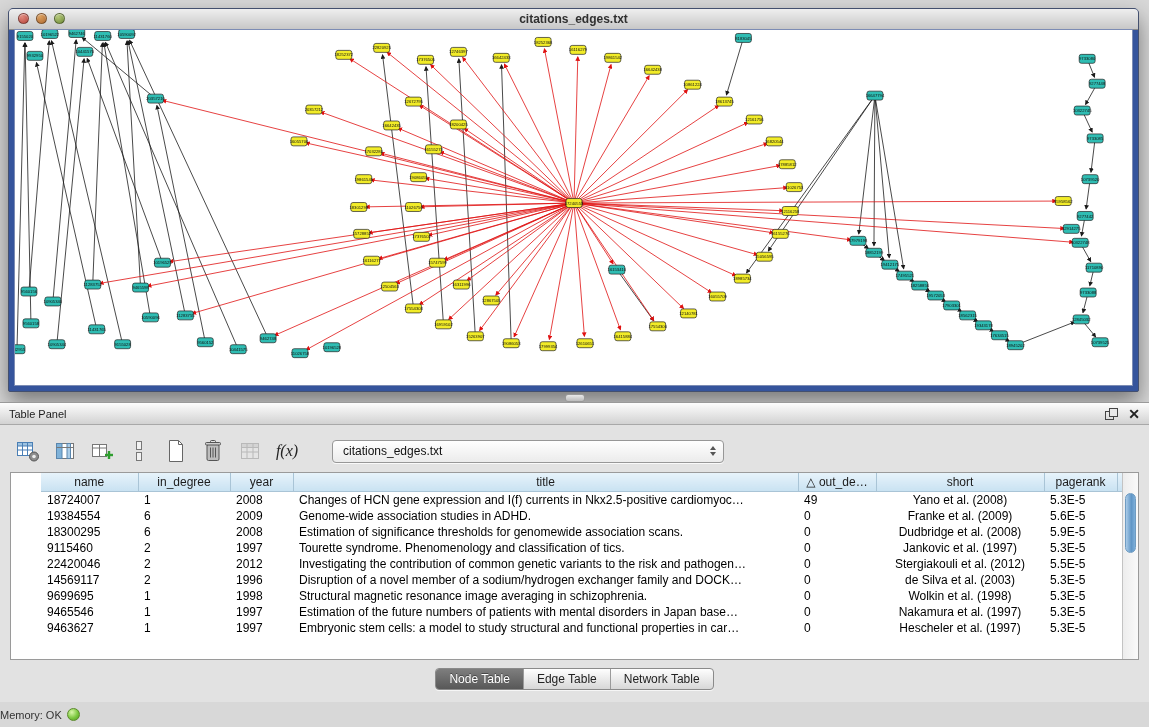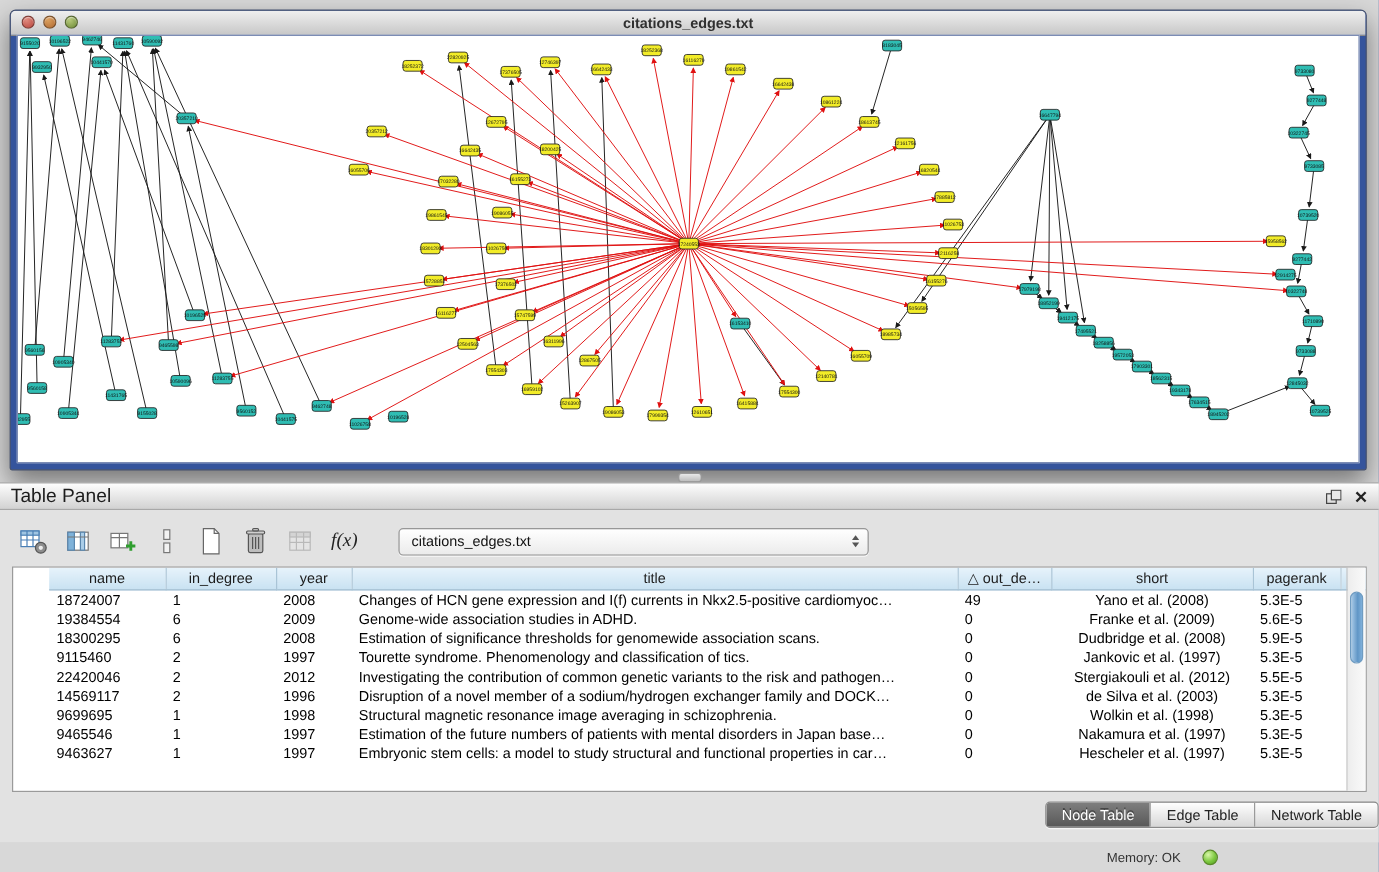--- a/index.html
+++ b/index.html
@@ -27,21 +27,21 @@
   .canvas{position:absolute;left:5px;right:5px;top:20px;bottom:5px;background:#ffffff;
     border:1px solid #7c8cb4;box-sizing:border-box;overflow:hidden;}
   .canvas svg{display:block;width:100%;height:100%;}
   .splitter-handle{position:absolute;left:565px;top:394px;width:18px;height:6px;
     background:linear-gradient(#e8e8e8,#bdbdbd);border:1px solid #999;border-radius:3px;}
   
   .table-panel{position:absolute;left:0;top:402px;width:1149px;height:300px;
     background:#e2e2e2;border-top:1px solid #9a9a9a;box-sizing:border-box;}
   .panel-header{height:21px;background:linear-gradient(#fdfdfd,#d2d2d2);
     border-bottom:1px solid #a8a8a8;display:flex;align-items:center;padding:0 9px;}
-  .panel-title{font-size:16px;color:#1d1d1d;}
+  .panel-title{font-size:11px;color:#1d1d1d;}
   .ph-spacer{flex:1;}
   .ph-icon{margin-left:10px;display:flex;align-items:center;color:#333;}
   .close-x{font-size:14px;font-weight:bold;line-height:14px;color:#222;}
   .toolbar{display:flex;align-items:center;gap:9px;padding:13px 0 8px 14px;}
   .tbtn{width:28px;height:26px;display:flex;align-items:center;justify-content:center;}
   .fx-label{font-style:italic;font-family:"Liberation Serif",serif;font-size:16px;color:#222;}
   .combo{margin-left:22px;width:392px;height:23px;background:linear-gradient(#ffffff,#ebebeb);
     border:1px solid #979797;border-radius:4px;display:flex;align-items:center;
     padding:0 7px 0 10px;font-size:12px;color:#111;box-sizing:border-box;
     box-shadow:0 1px 0 rgba(255,255,255,.8);}
@@ -54,30 +54,30 @@
   thead th{background:linear-gradient(#e7f3fb,#c9e2f2);border:1px solid #a9c4d6;border-top:none;
     height:18px;font-weight:normal;color:#1c1c1c;padding:0 4px;white-space:nowrap;overflow:hidden;text-align:center;}
   thead th:first-child{border-left:none;}
   thead th:last-child{border-right:none;}
   tbody td{height:16px;line-height:16px;padding:0 6px;white-space:nowrap;overflow:hidden;color:#000;}
   tbody td.center{text-align:center;}
   .vscroll{position:absolute;right:0;top:0;bottom:0;width:15px;
     background:linear-gradient(to right,#ededed,#fafafa);border-left:1px solid #c3c3c3;}
   .vthumb{position:absolute;left:2px;right:2px;top:20px;height:58px;border-radius:6px;
     background:linear-gradient(to right,#aacbe8,#6096c6 60%,#7fb0da);border:1px solid #6f9cc2;}
-  .tabs-row{display:flex;justify-content:flex-end;margin-top:8px;}
+  .tabs-row{display:flex;justify-content:center;margin-top:8px;}
   .segmented{display:flex;border:1px solid #8a8a8a;border-radius:4px;overflow:hidden;
     background:linear-gradient(#fefefe,#d7d7d7);box-shadow:0 1px 0 rgba(255,255,255,.7);}
   .seg{padding:3px 13px;font-size:12px;color:#222;border-left:1px solid #9a9a9a;}
   .seg:first-child{border-left:none;}
   .seg.active{background:linear-gradient(#7e7e7e,#585858);color:#fff;text-shadow:0 -1px 0 rgba(0,0,0,.4);}
   
   .status-bar{position:absolute;left:0;bottom:0;width:1025px;height:25px;display:flex;
-    align-items:center;justify-content:flex-end;padding-right:10px;box-sizing:border-box;
-    font-size:11px;color:#333;gap:18px;background:#d8d8d8;}
+    align-items:center;padding-right:10px;box-sizing:border-box;
+    font-size:11px;color:#333;gap:5px;background:#d8d8d8;}
   .mem-dot{width:13px;height:13px;border-radius:50%;border:1px solid #5a8a2a;box-sizing:border-box;
     background:radial-gradient(circle at 35% 30%, #d9f7a9, #7cc83f 55%, #4f9a1f);}
 </style>
 </head>
 <body>
 
 <div class="net-window">
   <div class="titlebar">
     <div class="lights">
       <div class="light close"></div>

